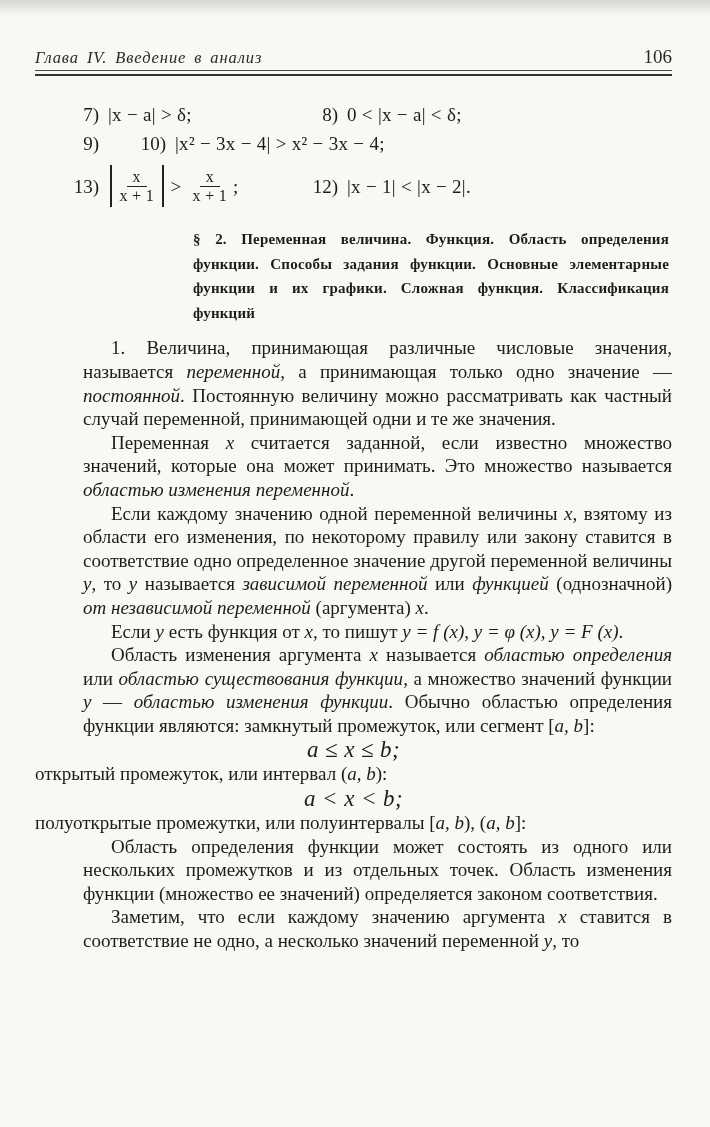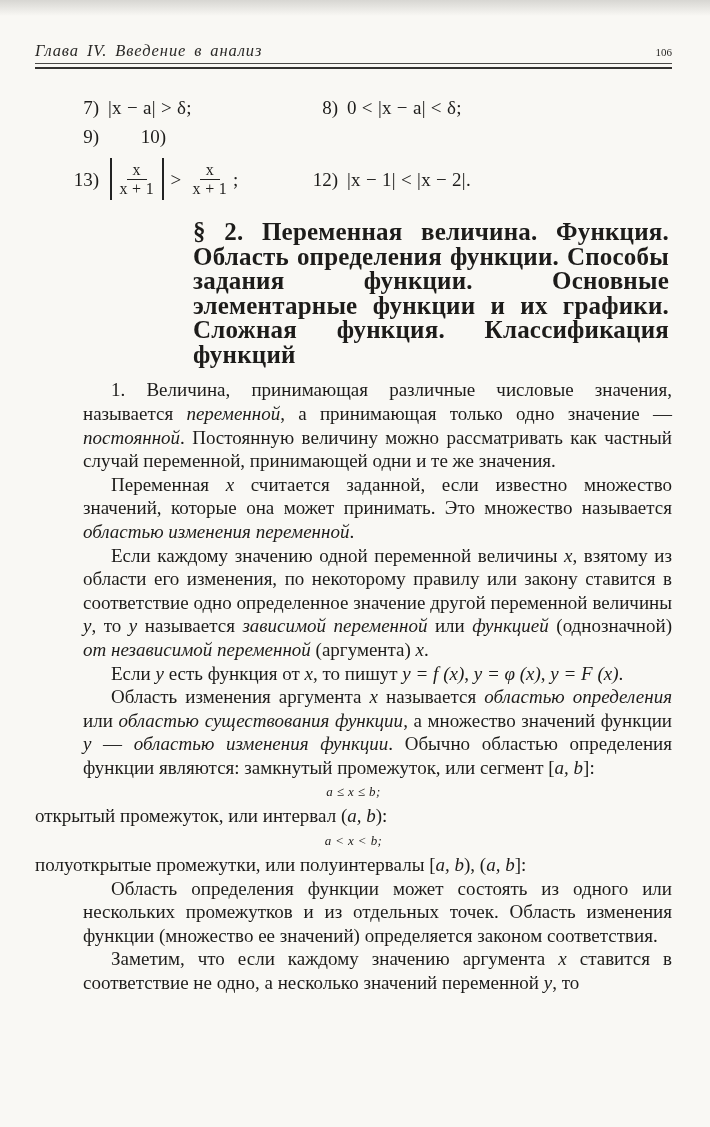--- a/index.html
+++ b/index.html
@@ -19,21 +19,21 @@
     background:linear-gradient(#d7d6d2,rgba(215,214,210,0));
     pointer-events:none;
   }
   
   .runhead{
     display:flex;justify-content:space-between;align-items:baseline;
     font-size:16.5px;
     gap:28px;
   }
   .chapter{font-style:italic;letter-spacing:.9px;word-spacing:3px;color:#2a2927;}
-  .pagenum{font-size:11px;color:#2a2927;margin-top:12px;}
+  .pagenum{font-size:19px;color:#2a2927;margin-top:12px;}
   .rule-thin{border-top:1.3px solid #4a4946;margin-top:2px;}
   .rule-thick{height:2.4px;background:#343331;margin-top:3px;}
 
   
   .exercises{margin-top:24px;font-size:19px;}
   .ex-row{display:flex;align-items:center;line-height:29px;}
   .ex-row.tall{min-height:56px;}
   .ex-num{width:64px;text-align:right;padding-right:9px;flex:0 0 auto;}
   .ex-num2{width:58px;text-align:right;padding-right:9px;flex:0 0 auto;}
   .ex-f1{width:172px;flex:0 0 auto;}
@@ -42,32 +42,32 @@
   .frac{
     display:inline-flex;flex-direction:column;align-items:center;
     vertical-align:middle;font-size:16px;line-height:1.15;margin:0 4px;
   }
   .frac .fnum{padding:0 6px;border-bottom:1.4px solid #222;}
   .frac .fden{padding:0 2px;}
   .tallbar{display:inline-block;width:1.5px;background:#222;height:42px;margin:0 2px;}
 
   
   .heading{
-    font-weight:bold;font-size:25px;line-height:24.5px;
+    font-weight:bold;font-size:15px;line-height:24.5px;
     margin:13px 0 0 158px;width:476px;text-align:justify;
     letter-spacing:.2px;
   }
 
   
   .body{margin-top:11px;font-size:19px;line-height:23.6px;text-align:justify;}
   .para{margin:0;}
   .indent{text-indent:28px;margin-left:48px;}
   .it{font-style:italic;}
   .formula{
-    text-align:center;font-style:italic;font-size:13px;line-height:25px;
+    text-align:center;font-style:italic;font-size:23px;line-height:25px;
     letter-spacing:.4px;
   }
 </style>
 </head>
 <body>
 
 <div class="page">
 
   <header class="runhead">
     <span class="chapter">Глава IV. Введение в анализ</span>
@@ -79,20 +79,21 @@
   <section class="exercises">
     <div class="ex-row">
       <span class="ex-num">7)</span>
       <span class="ex-f1 math">|x − a| &gt; δ;</span>
       <span class="ex-num2">8)</span>
       <span class="math">0 &lt; |x − a| &lt; δ;</span>
     </div>
     <div class="ex-row">
       <span class="ex-num">9)</span>
       <span class="ex-num2">10)</span>
+      <span class="math">|x² − 3x − 4| &gt; x² − 3x − 4;</span>
     </div>
     <div class="ex-row tall">
       <span class="ex-num">13)</span>
       <span class="ex-f1 math mathline">
         <span class="tallbar"></span>
           <span class="frac">
             <span class="fnum">x</span>
             <span class="fden">x + 1</span>
           </span>
           <span class="tallbar"></span>

